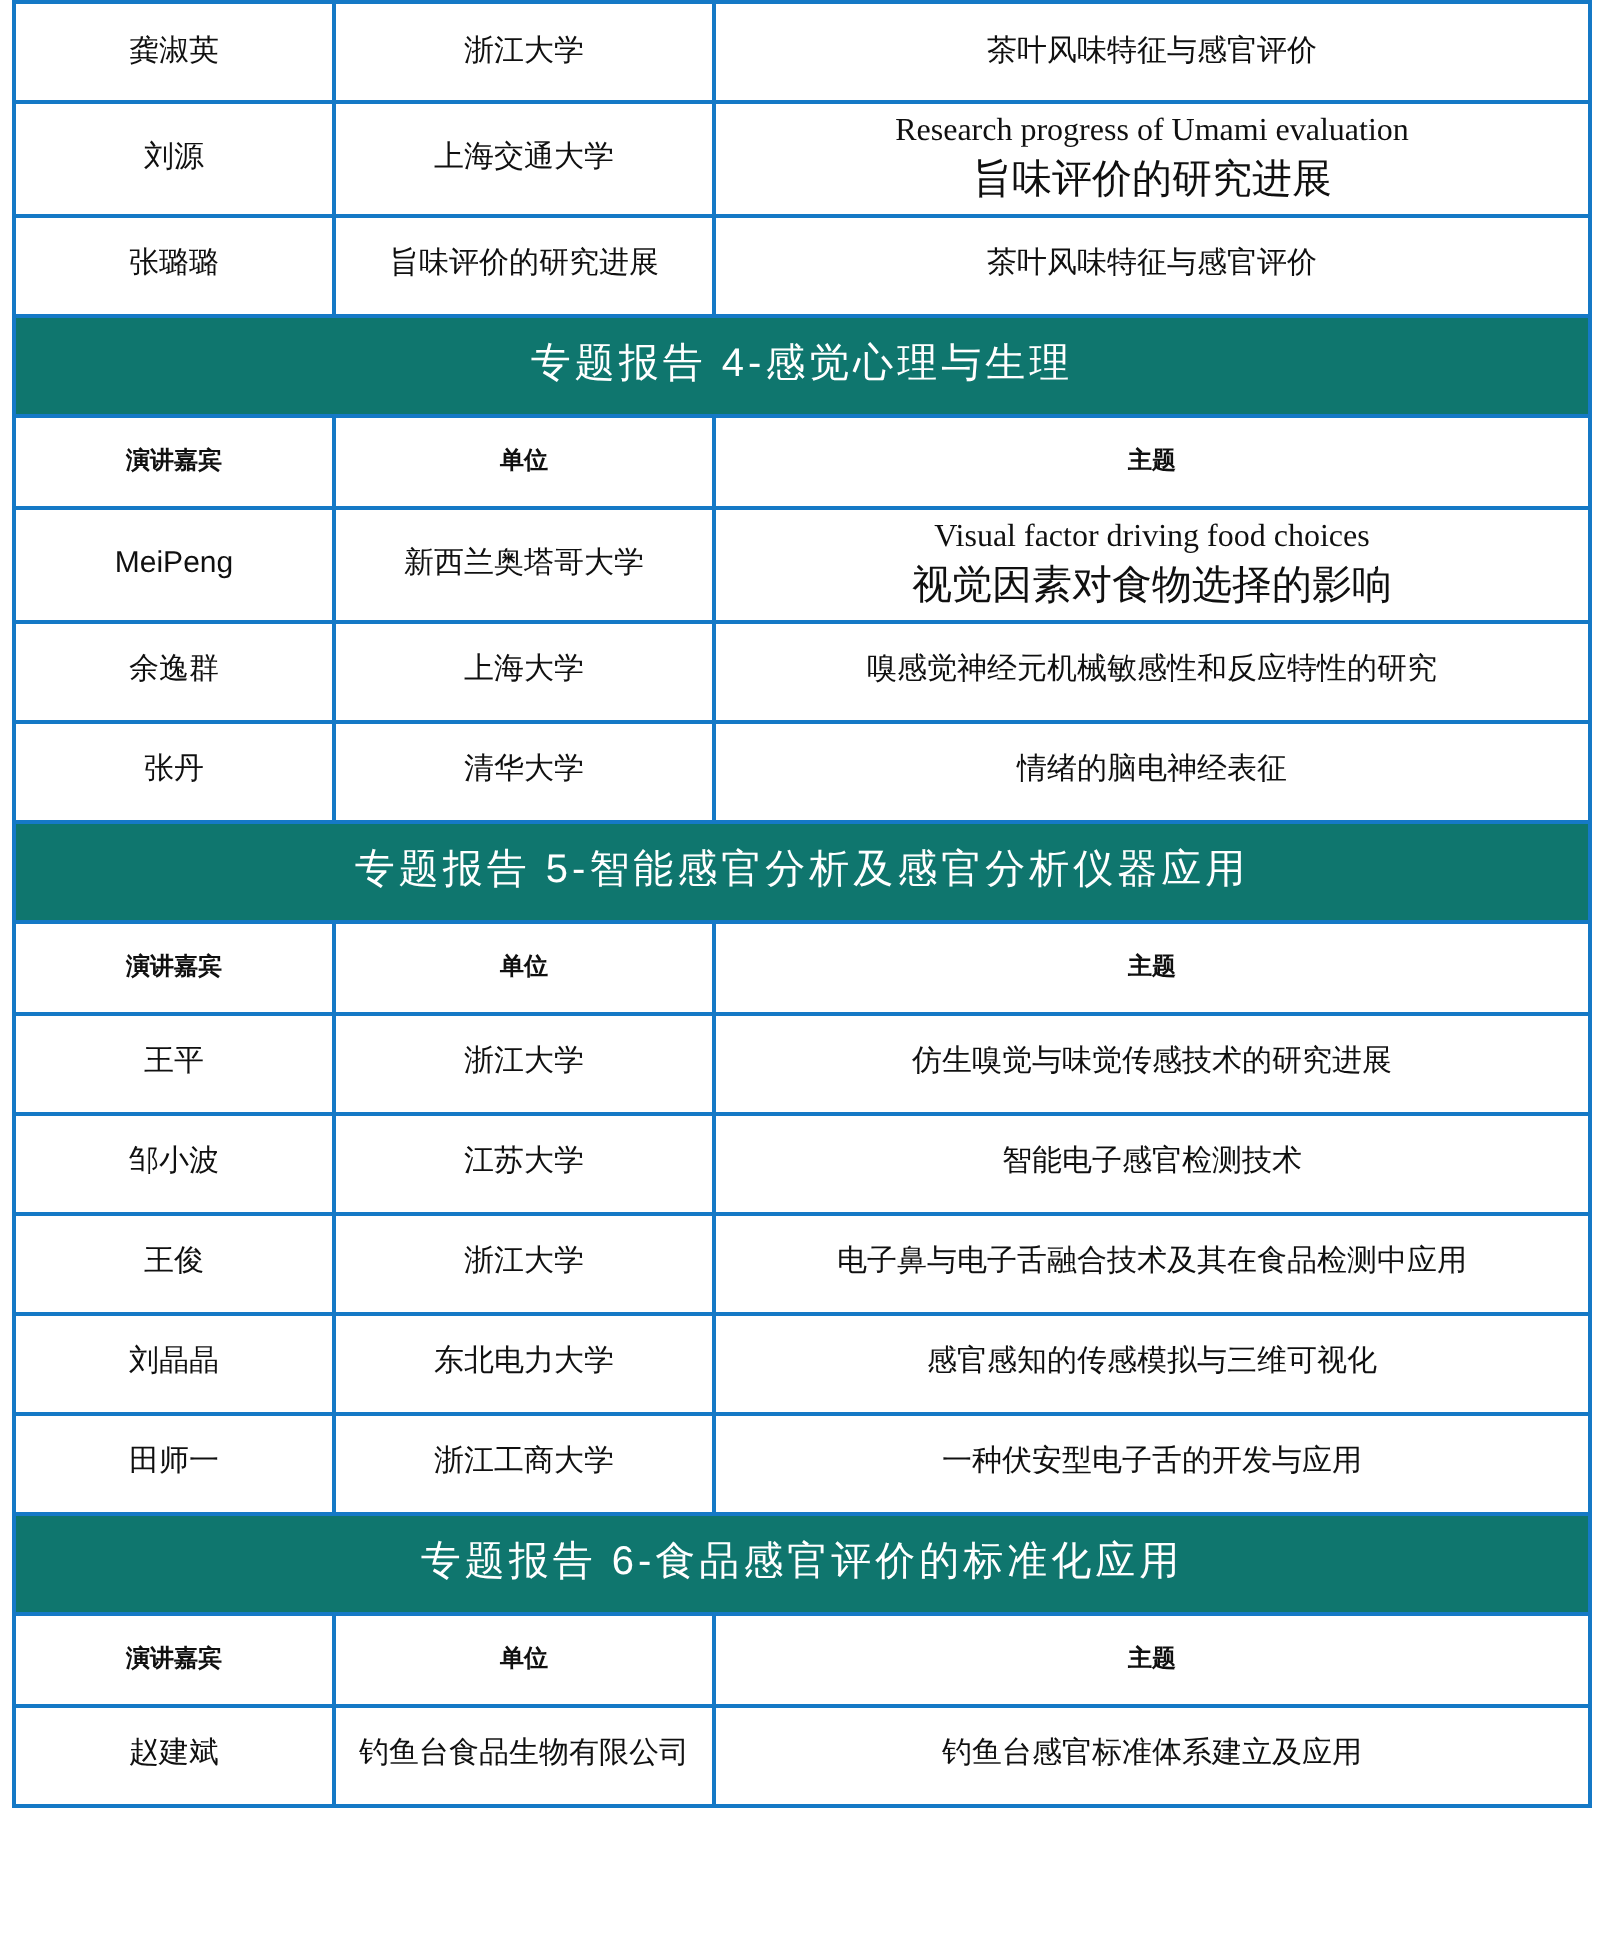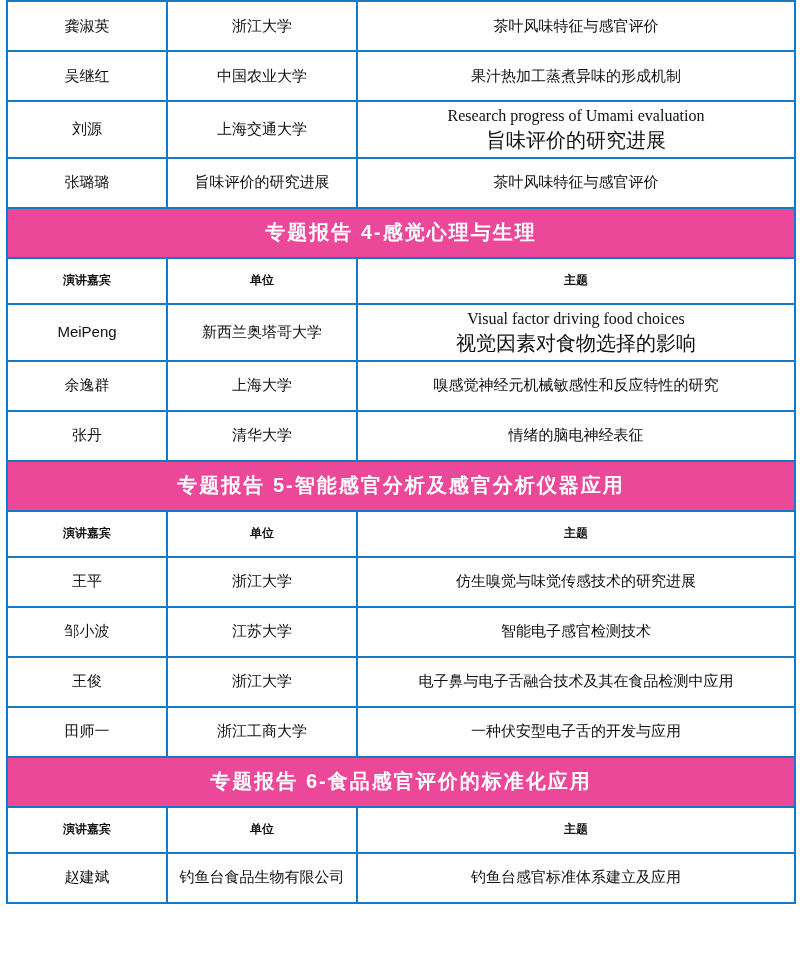--- a/index.html
+++ b/index.html
@@ -35,24 +35,24 @@
     line-height: 1.25;
     color: #101010;
   }
   col.c1 { width: 160px; }
   col.c2 { width: 190px; }
   col.c3 { width: 438px; }
 
   tr.data-row td { height: 40px; }
 
   tr.section-row td {
-    background: #ec4899;
+    background: #0f766e;
     color: #ffffff;
     font-size: 20px;
-    font-weight: bold;
+    font-weight: normal;
     letter-spacing: 2px;
     height: 40px;
     border: 2px solid #1579c6;
   }
   tr.header-row td {
     font-weight: bold;
     font-size: 12px;
     height: 36px;
   }
   .two-line {
@@ -77,25 +77,20 @@
       <col class="c1">
         <col class="c2">
         <col class="c3">
     </colgroup>
     <tbody>
 
       <tr class="data-row">
         <td class="name-cell">龚淑英</td>
         <td>浙江大学</td>
         <td>茶叶风味特征与感官评价</td>
-      </tr>
-      <tr class="data-row">
-        <td class="name-cell">吴继红</td>
-        <td>中国农业大学</td>
-        <td>果汁热加工蒸煮异味的形成机制</td>
       </tr>
       <tr class="data-row">
         <td class="name-cell">刘源</td>
         <td>上海交通大学</td>
         <td>
           <span class="two-line en-line">Research progress of Umami evaluation</span>
           <span class="two-line zh-line">旨味评价的研究进展</span>
         </td>
       </tr>
       <tr class="data-row">
@@ -148,20 +143,25 @@
         <td class="name-cell">邹小波</td>
         <td>江苏大学</td>
         <td>智能电子感官检测技术</td>
       </tr>
       <tr class="data-row">
         <td class="name-cell">王俊</td>
         <td>浙江大学</td>
         <td>电子鼻与电子舌融合技术及其在食品检测中应用</td>
       </tr>
       <tr class="data-row">
+        <td class="name-cell">刘晶晶</td>
+        <td>东北电力大学</td>
+        <td>感官感知的传感模拟与三维可视化</td>
+      </tr>
+      <tr class="data-row">
         <td class="name-cell">田师一</td>
         <td>浙江工商大学</td>
         <td>一种伏安型电子舌的开发与应用</td>
       </tr>
 
       <tr class="section-row">
         <td colspan="3">专题报告 6-食品感官评价的标准化应用</td>
       </tr>
       <tr class="header-row">
         <td>演讲嘉宾</td>

